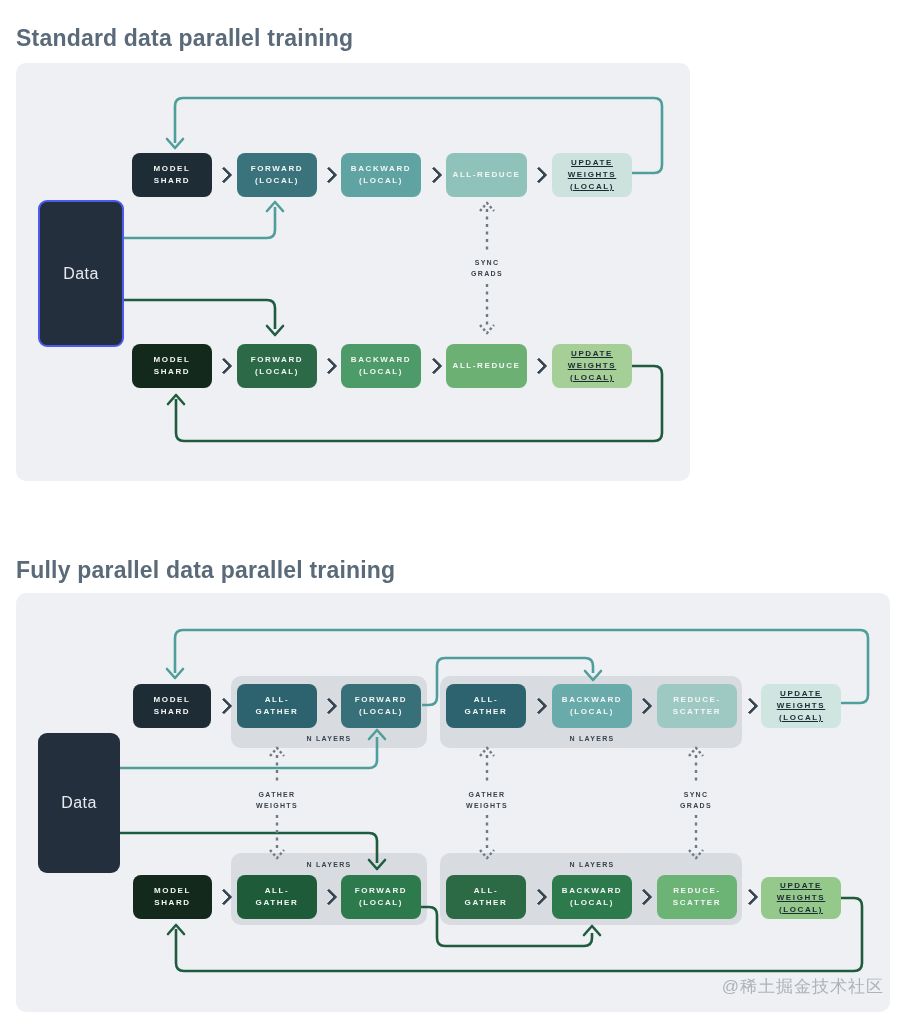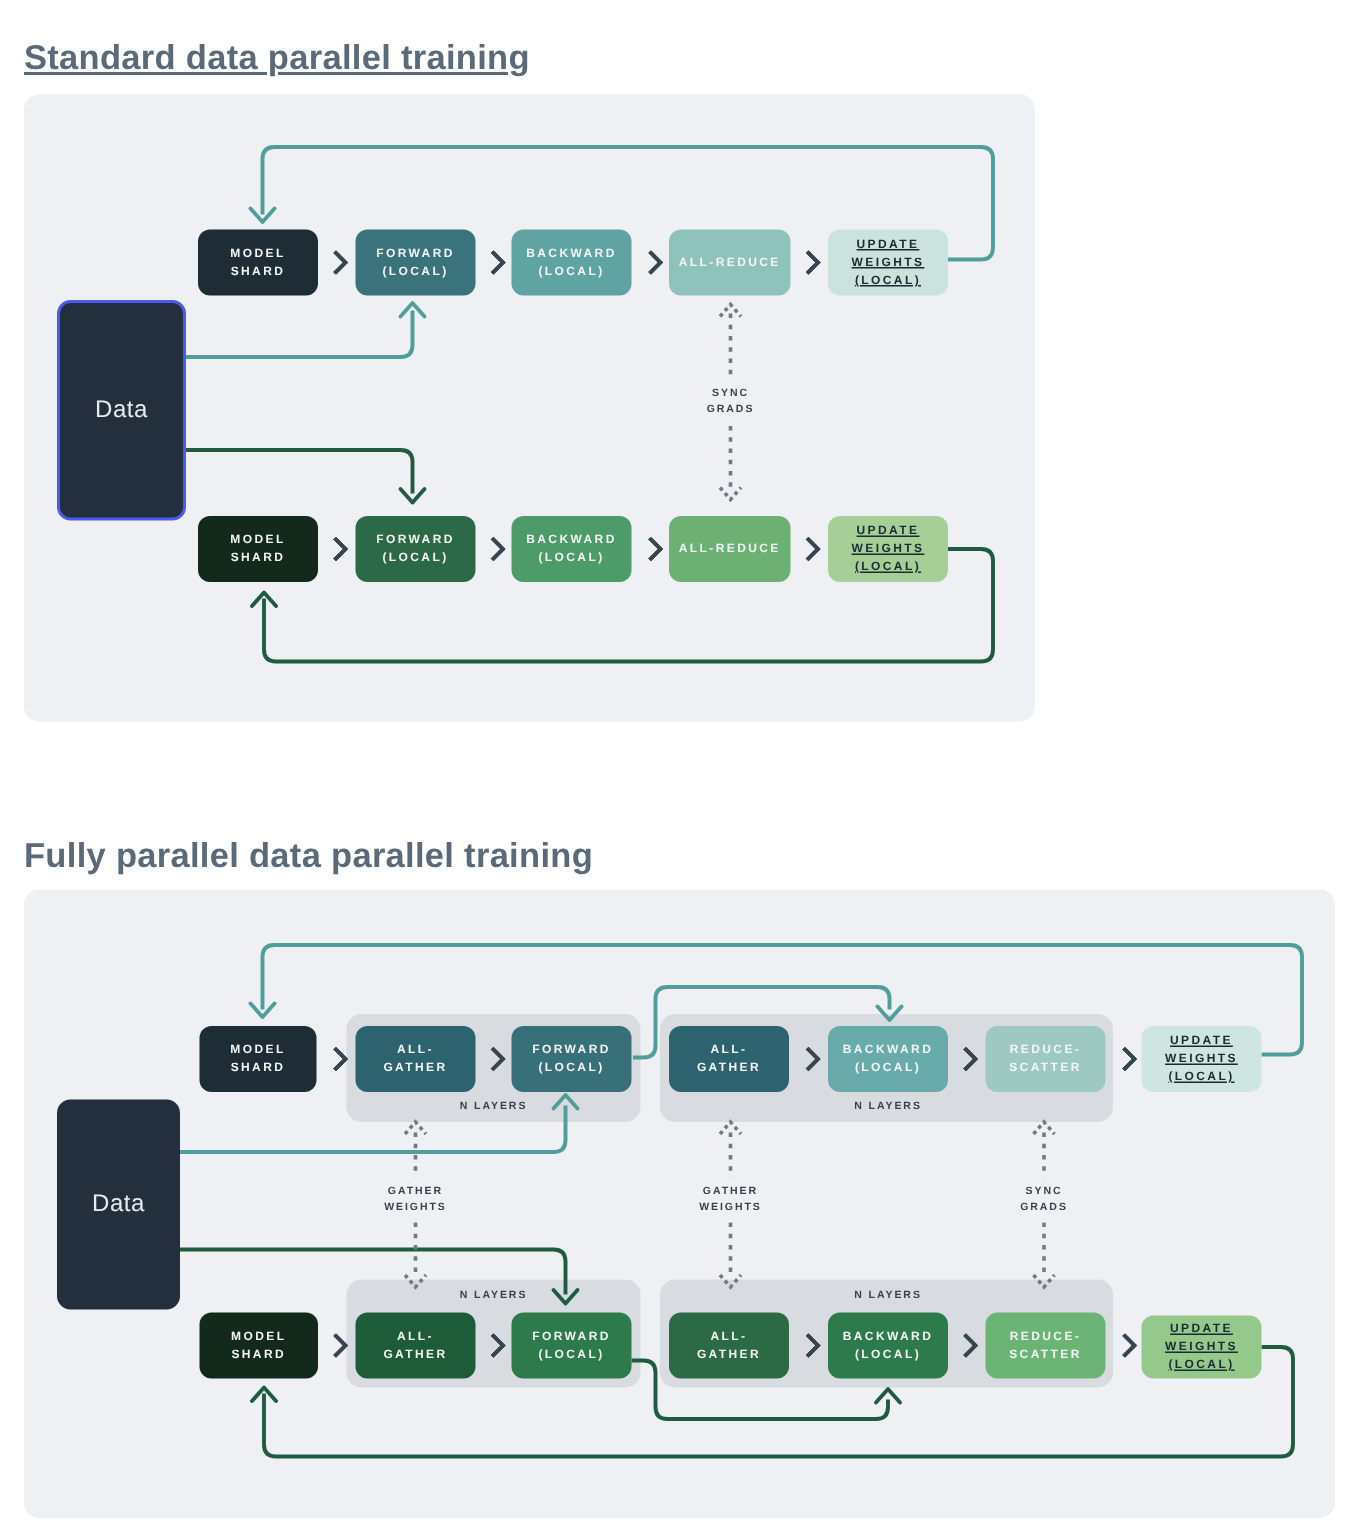--- a/index.html
+++ b/index.html
@@ -23,21 +23,21 @@
         background:var(--panel_bg);padding:4px 5px;line-height:1.6;}
   .overlay{position:absolute;pointer-events:none;}
   .watermark{position:absolute;font-size:17px;color:var(--watermark);letter-spacing:1px;}
   svg path, svg polyline, svg line{fill:none;}
 </style>
 </head>
 <body>
 
 <div class="canvas">
 
-  <div class="sec-title" style="left:16px;top:25px;text-decoration:underline;">Standard data parallel training</div>
+  <div class="sec-title" style="left:16px;top:25px;">Standard data parallel training</div>
   <div class="panel" style="left:16px;top:63px;width:674px;height:418px;"></div>
 
   <svg class="overlay" style="left:16px;top:63px;" width="674" height="418" viewBox="0 0 674 418">
 
     <path d="M615,110 H638 Q646,110 646,102 V43 Q646,35 638,35 H167 Q159,35 159,43 V80" stroke="var(--lineTeal)" stroke-width="2.6"></path>
     <polyline points="151,76 159,85 167,76" stroke="var(--lineTeal)" stroke-width="2.6" stroke-linecap="round" stroke-linejoin="round"></polyline>
 
     <path d="M104,175 H251 Q259,175 259,167 V144" stroke="var(--lineTeal)" stroke-width="2.6"></path>
     <polyline points="251,148 259,139 267,148" stroke="var(--lineTeal)" stroke-width="2.6" stroke-linecap="round" stroke-linejoin="round"></polyline>
 
@@ -178,13 +178,14 @@
   <div class="nlayers" style="left:329px;top:864px;">N LAYERS</div>
   <div class="nlayers" style="left:592px;top:864px;">N LAYERS</div>
 
   <div class="dashlabel" style="left:277px;top:800px;">GATHER
 WEIGHTS</div>
   <div class="dashlabel" style="left:487px;top:800px;">GATHER
 WEIGHTS</div>
   <div class="dashlabel" style="left:696px;top:800px;">SYNC
 GRADS</div>
 
+  <div class="watermark" style="right:22px;top:975px;">@稀土掘金技术社区</div>
 </div>
 
 </body></html>

